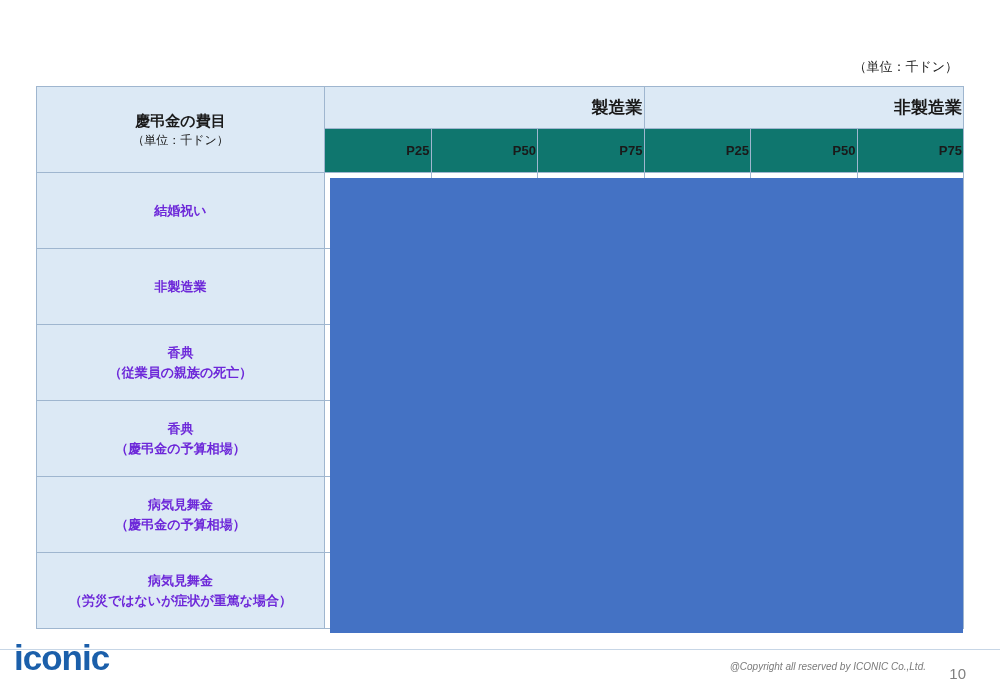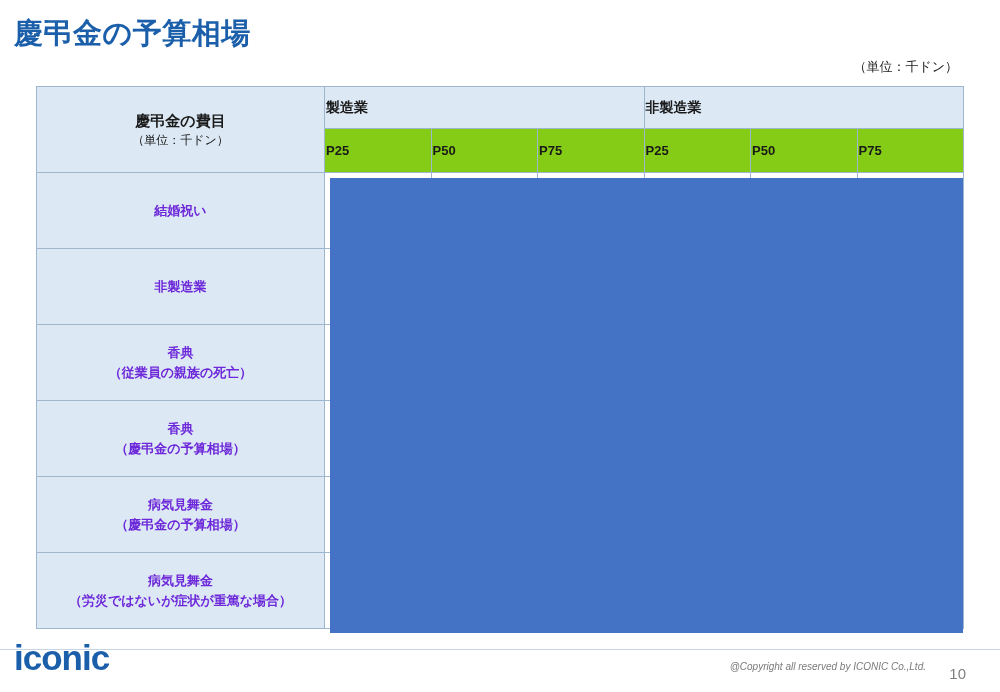--- a/index.html
+++ b/index.html
@@ -78,33 +78,33 @@
   th.corner .corner-sub {
     font-size: 12px;
     font-weight: normal;
     display: block;
     line-height: 1.5;
   }
 
   th.group {
     background: #dce9f5;
     color: #1a1a1a;
-    font-size: 14px;
-    font-weight: bold;
-    text-align: left;
+    font-size: 17px;
+    font-weight: bold;
+    text-align: right;
     height: 42px;
     margin-top: 12px;
   }
 
   th.pct {
-    background: #84cc16;
+    background: #0f766e;
     color: #1a1a1a;
     font-size: 13px;
     font-weight: bold;
-    text-align: left;
+    text-align: right;
     height: 44px;
   }
 
   td.rowhead {
     background: #dce9f5;
     color: #6d28d9;
     font-size: 13px;
     font-weight: bold;
     text-align: center;
     vertical-align: middle;
@@ -166,21 +166,20 @@
     bottom: 10px;
     font-size: 15px;
     color: #808080;
   }
 </style>
 </head>
 <body>
 
 <div class="slide">
 
-  <div class="slide-title">慶弔金の予算相場</div>
 
   <div class="unit-note">（単位：千ドン）</div>
 
   <div class="table-wrap">
     <table class="budget">
       <thead>
         <tr>
           <th class="corner" rowspan="2">
             <span class="corner-main">慶弔金の費目</span>
             <span class="corner-sub">（単位：千ドン）</span>

